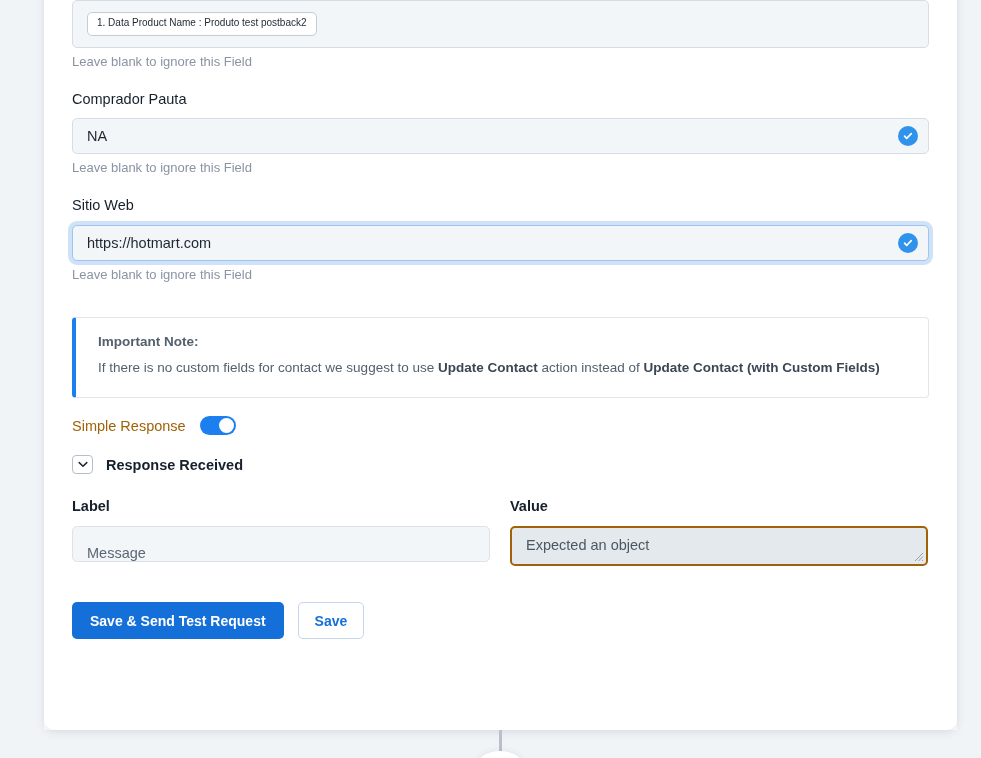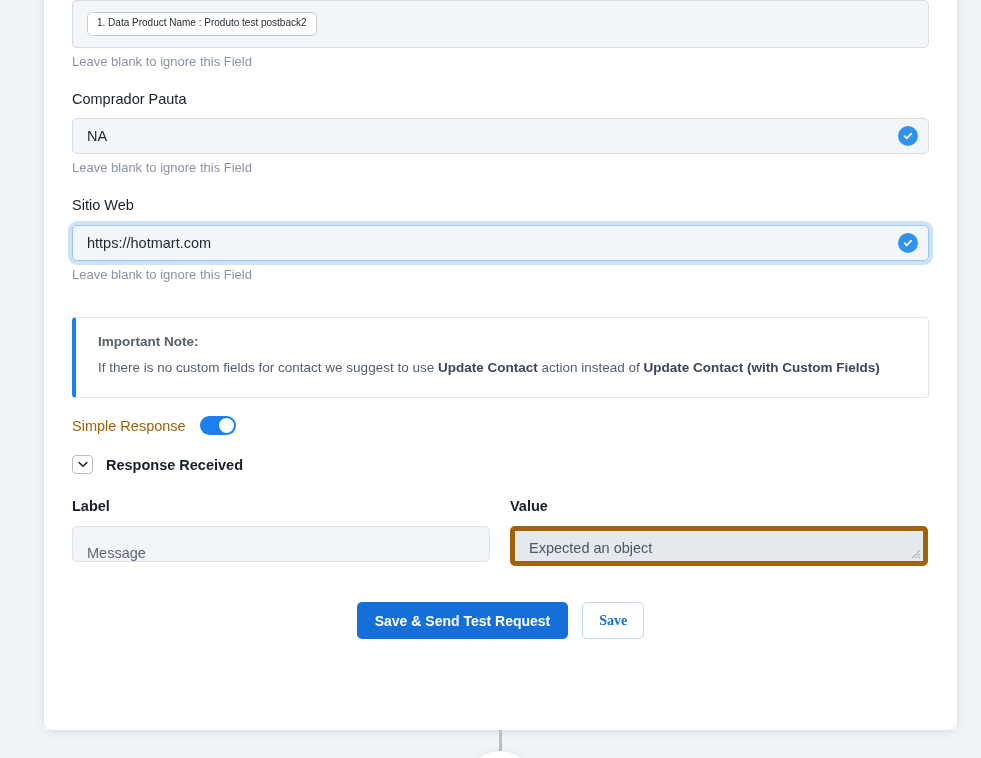--- a/index.html
+++ b/index.html
@@ -256,21 +256,21 @@
     align-items: flex-end;
     font-size: 14.5px;
     color: #5b6774;
   }
 
   .ro-textarea {
     position: relative;
     width: 100%;
     box-sizing: border-box;
     background: #e4e9ee;
-    border: 5px solid #a16207;
+    border: 2px solid #a16207;
     border-radius: 5px;
     height: 40px;
     padding: 9px 14px 0 14px;
     font-size: 14.5px;
     color: #4b5763;
     overflow: hidden;
   }
   .resize-grip {
     position: absolute;
     right: 2px;
@@ -278,21 +278,20 @@
     width: 10px;
     height: 10px;
   }
 
   
   .btn-row {
     display: flex;
     align-items: center;
     gap: 14px;
     margin-top: 36px;
-    justify-content: center;
   }
   .btn-primary {
     background: #1470d8;
     color: #ffffff;
     font-size: 14px;
     font-weight: bold;
     border: none;
     border-radius: 5px;
     padding: 0 18px;
     height: 37px;
@@ -304,21 +303,21 @@
   .btn-secondary {
     background: #ffffff;
     color: #1470d8;
     font-size: 14px;
     font-weight: bold;
     border: 1px solid #c3d6ea;
     border-radius: 5px;
     padding: 0 16px;
     height: 37px;
     cursor: pointer;
-    font-family: Liberation Serif, serif;
+    font-family: Liberation Sans, sans-serif;
     display: flex;
     align-items: center;
   }
   .gap-20 { height: 20px; }
 </style>
 </head>
 <body>
 
 <div class="canvas">
 

